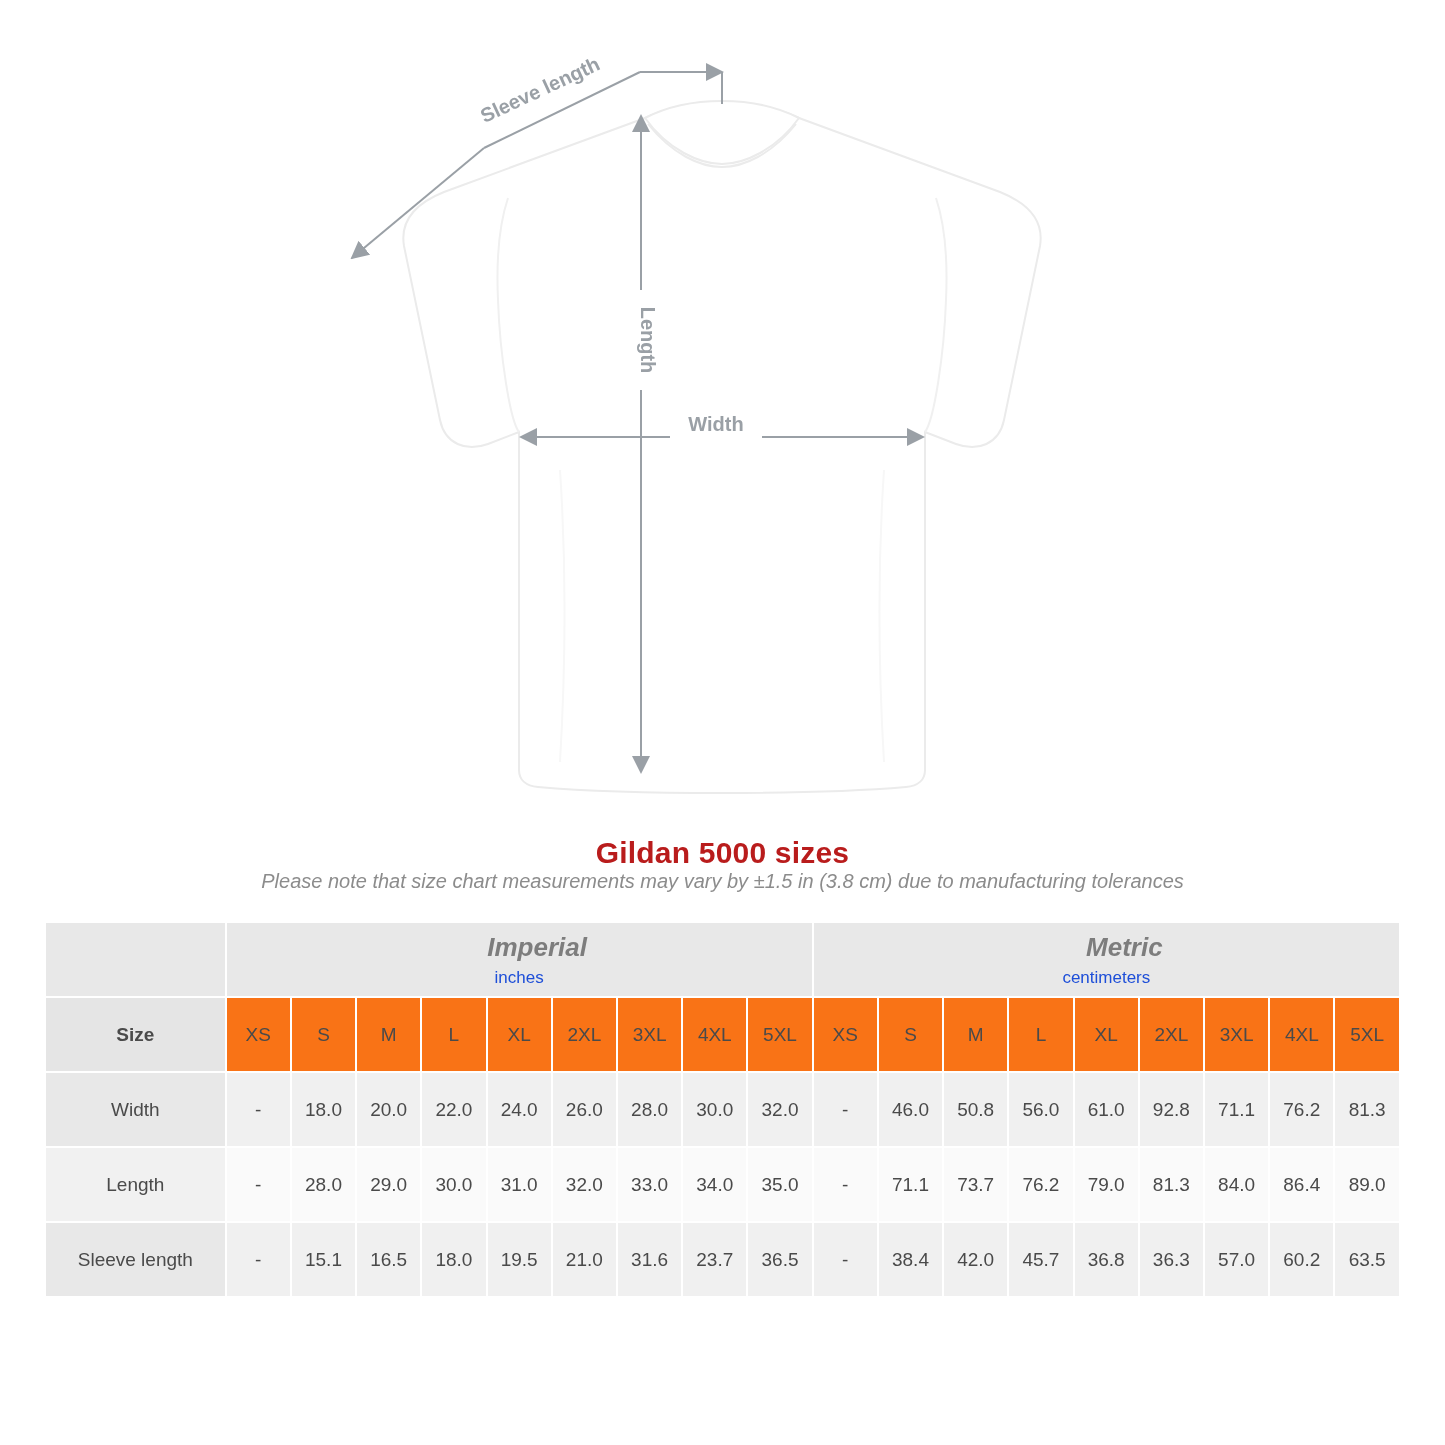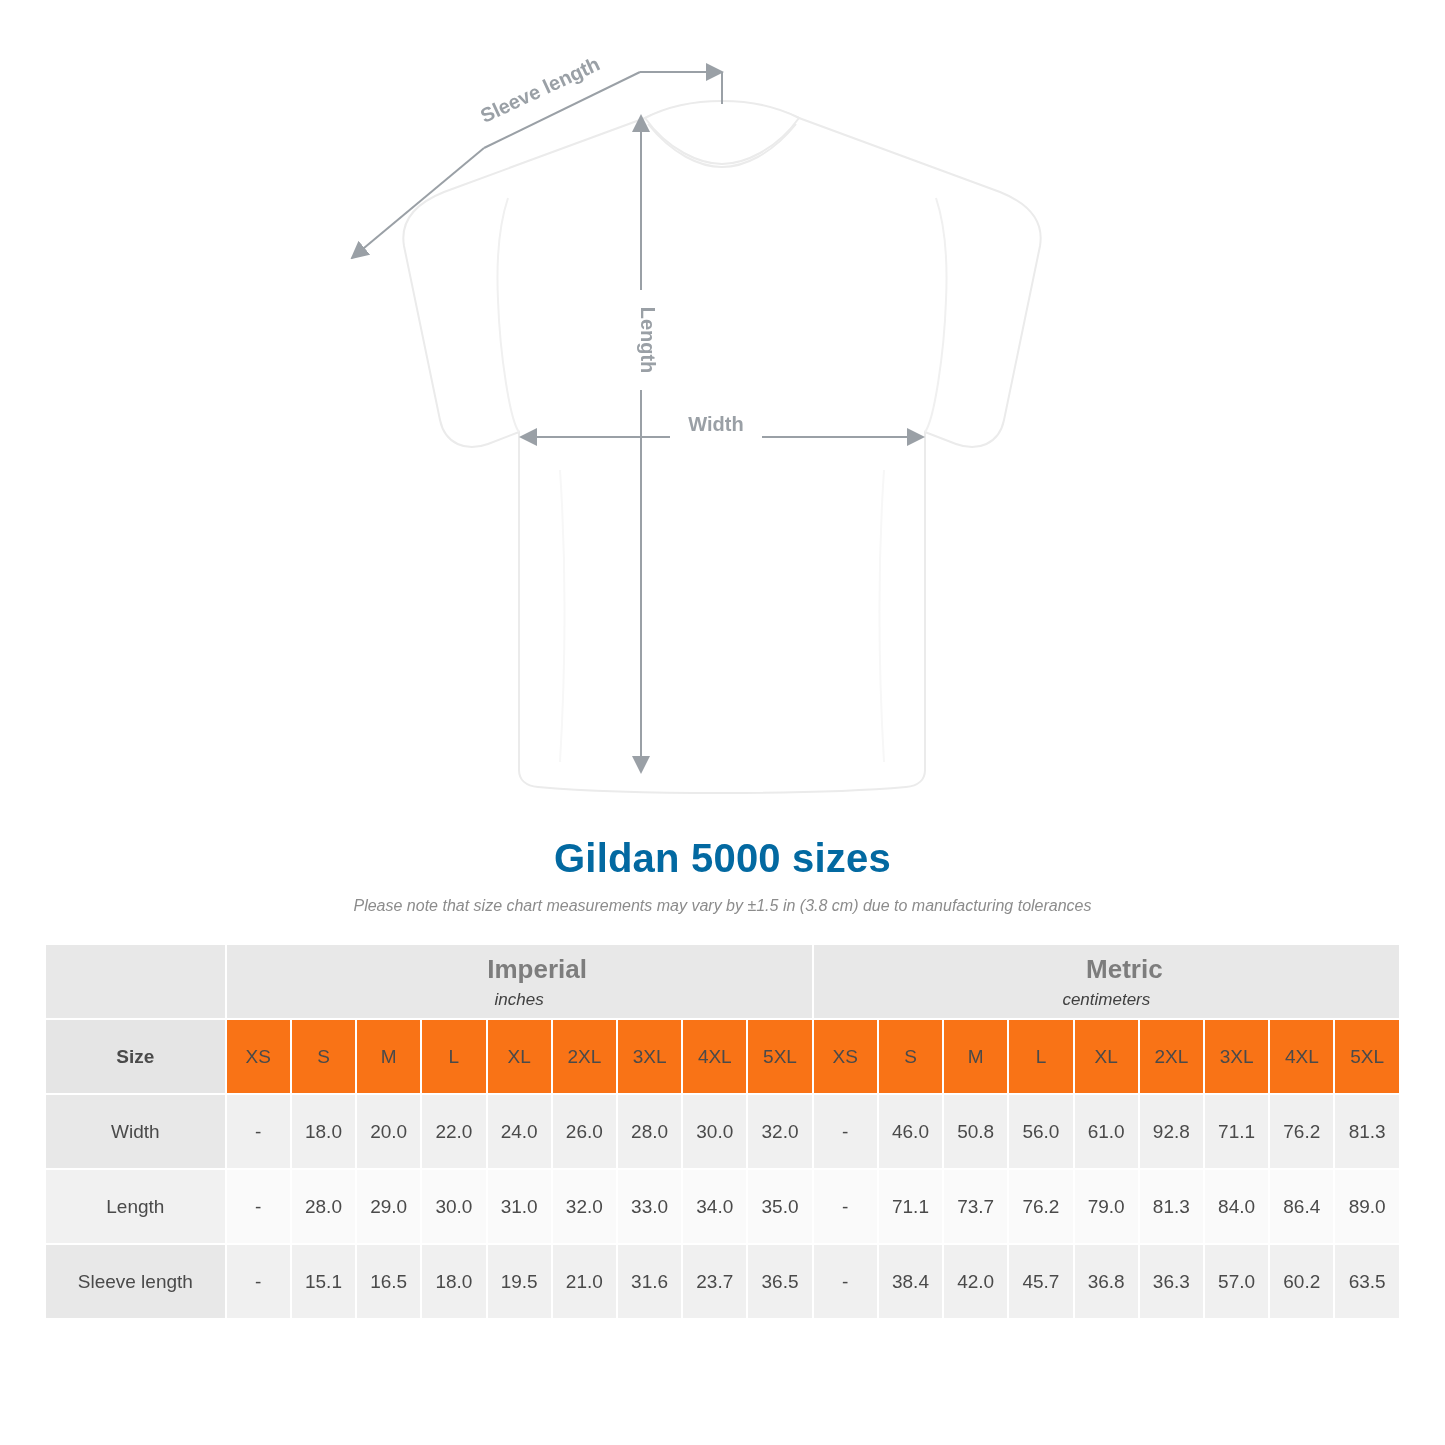--- a/index.html
+++ b/index.html
@@ -29,30 +29,29 @@
   .illustration svg {
     display: block;
   }
 
   
   .title-block {
     text-align: center;
     margin-top: 6px;
   }
   .chart-title {
-    font-size: 40px;
+    font-size: 30px;
     font-weight: bold;
-    color: #0369a1;
+    color: #b91c1c;
     letter-spacing: 0.2px;
   }
   .chart-note {
-    font-size: 16px;
+    font-size: 20px;
     font-style: italic;
     color: #8c8c8c;
-    margin-top: 16px;
   }
 
   
   .table-wrap {
     margin: 28px 44px 0 44px;
   }
   table.size-table {
     border-collapse: collapse;
     width: 1357px;
     table-layout: fixed;
@@ -66,29 +65,29 @@
     padding: 0;
     height: 73px;
     vertical-align: middle;
   }
   .unit-head {
     background: #e8e8e8;
     height: 115px;
   }
   .unit-name {
     font-size: 26px;
+    font-style: italic;
     font-weight: bold;
     color: #7d7d7d;
     line-height: 1.25;
     margin-left: 36px;
   }
   .unit-sub {
     font-size: 17px;
-    font-style: italic;
-    color: #404040;
+    color: #1d4ed8;
     margin-top: 4px;
   }
   .corner-cell {
     background: #e8e8e8;
   }
   .row-head {
     background: #e8e8e8;
     font-weight: bold;
     font-size: 19px;
     color: #4a4a4a;

